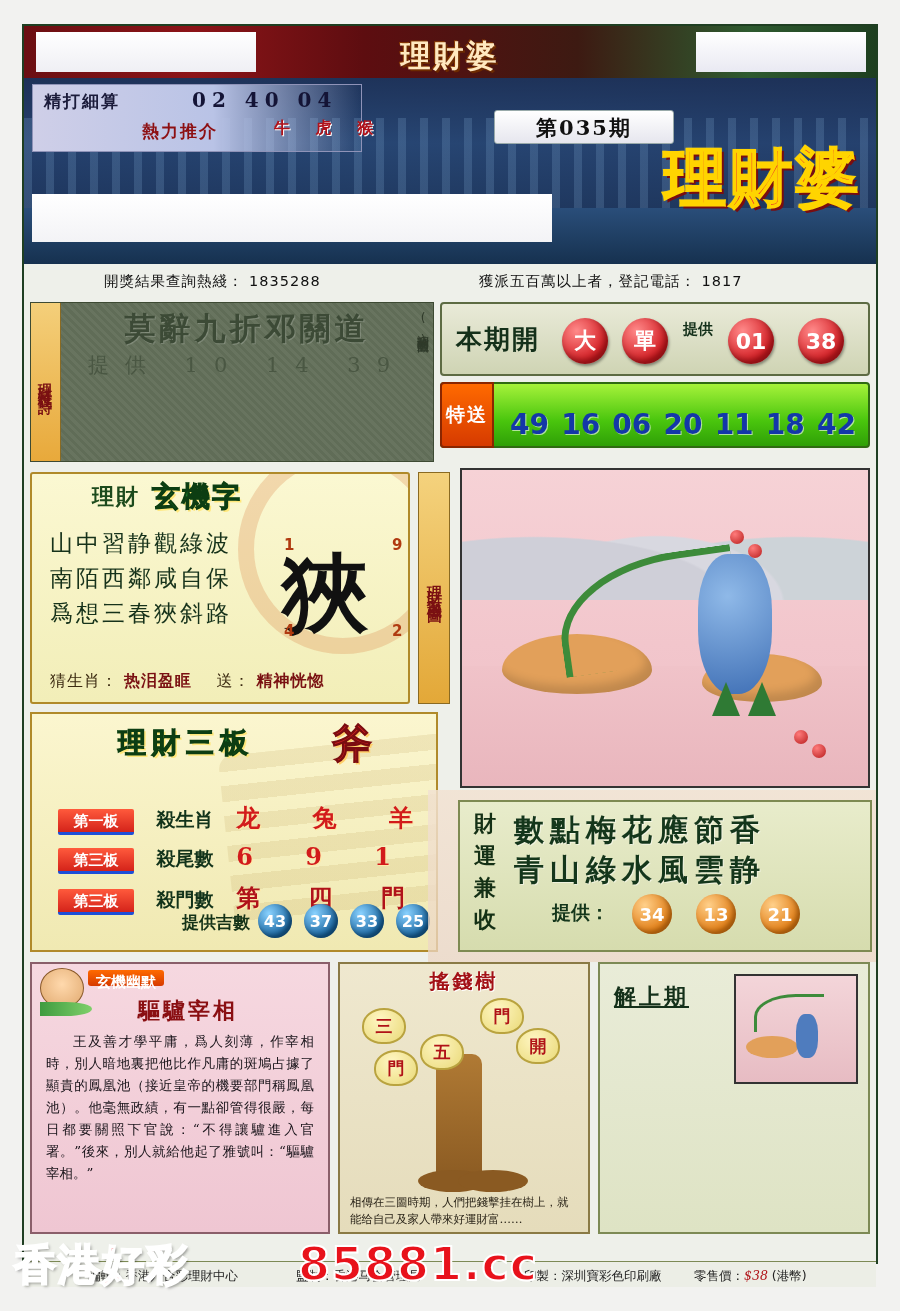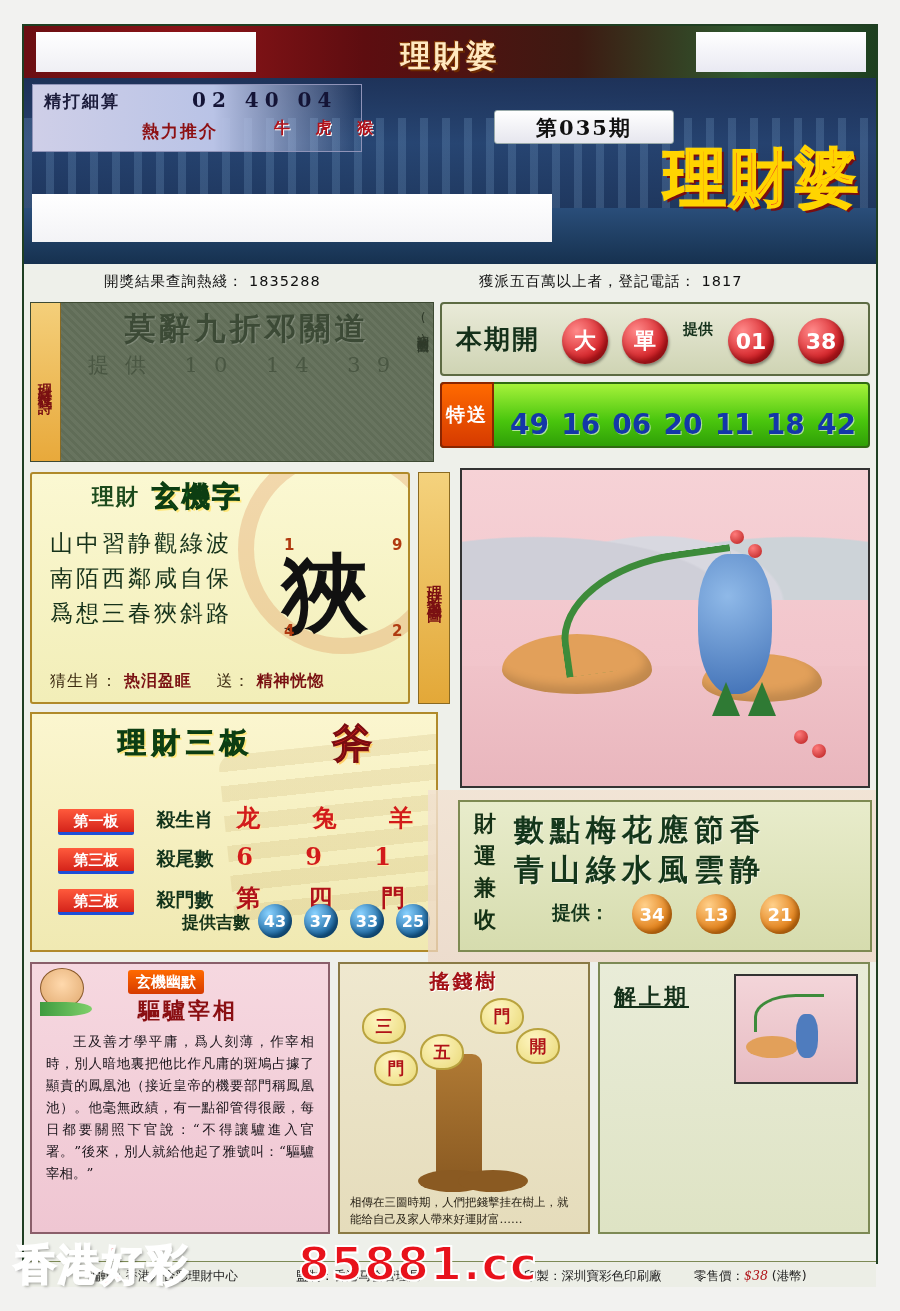--- a/index.html
+++ b/index.html
@@ -363,23 +363,23 @@
     box-shadow:inset -3px -3px 5px rgba(0,0,0,.3);
   }
 
   
   .humor{
     position:absolute; left:30px; top:962px; width:300px; height:272px;
     background:linear-gradient(180deg,#f6d8e0,#efc6d2);
     border:2px solid #8a5f6a;
   }
   .hm-badge{
-    position:absolute; left:56px; top:6px; height:24px; padding:0 8px;
+    position:absolute; left:56px; top:6px; height:16px; padding:0 8px;
     background:linear-gradient(180deg,#ff6a00,#d63a00);
-    color:#fff; font-size:15px; font-weight:bold; line-height:24px; border-radius:3px;margin-left:40px;
+    color:#fff; font-size:15px; font-weight:bold; line-height:24px; border-radius:3px;
   }
   .hm-face{
     position:absolute; left:8px; top:4px; width:44px; height:40px;
     background:radial-gradient(circle at 50% 40%, #ffd9ad, #e0a86e);
     border-radius:50%; border:1px solid #8a5a2a;
   }
   .hm-leaf{ position:absolute; left:8px; top:38px; width:52px; height:14px;
     background:linear-gradient(90deg,#3f9b3f,#7fd06a); border-radius:0 50% 50% 0; }
   .hm-title{
     position:absolute; left:16px; right:0; top:32px; text-align:center;

